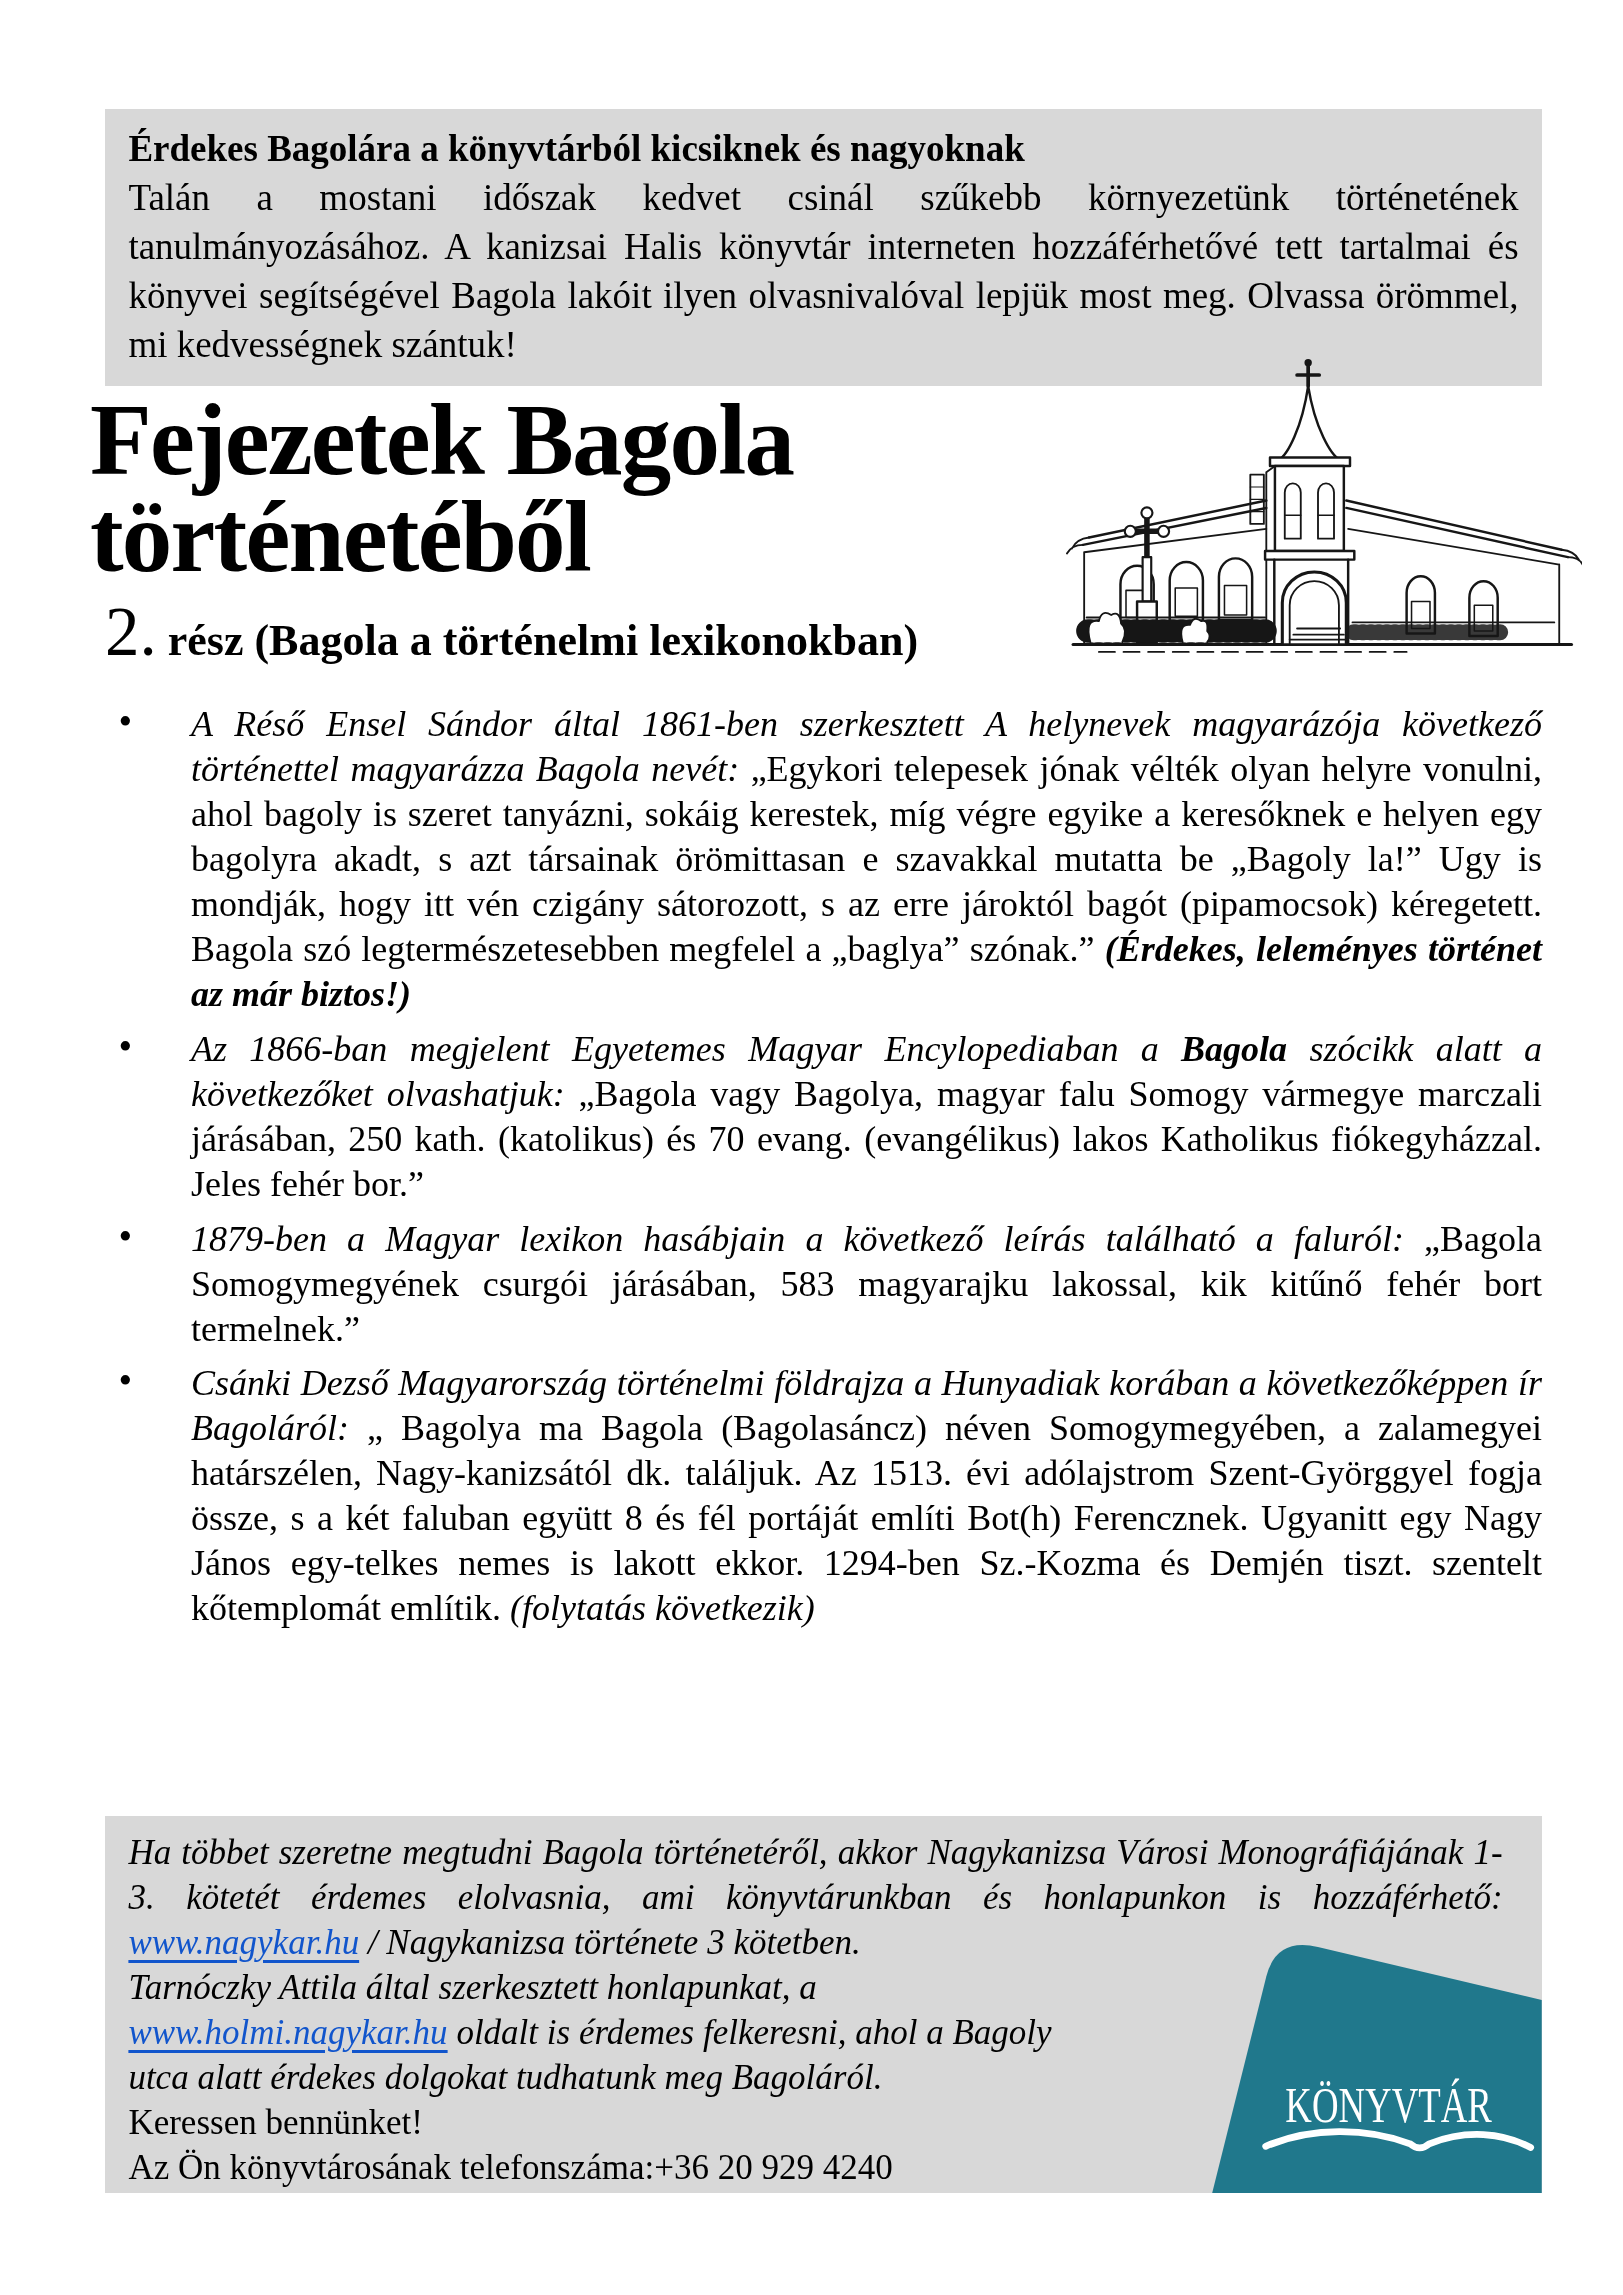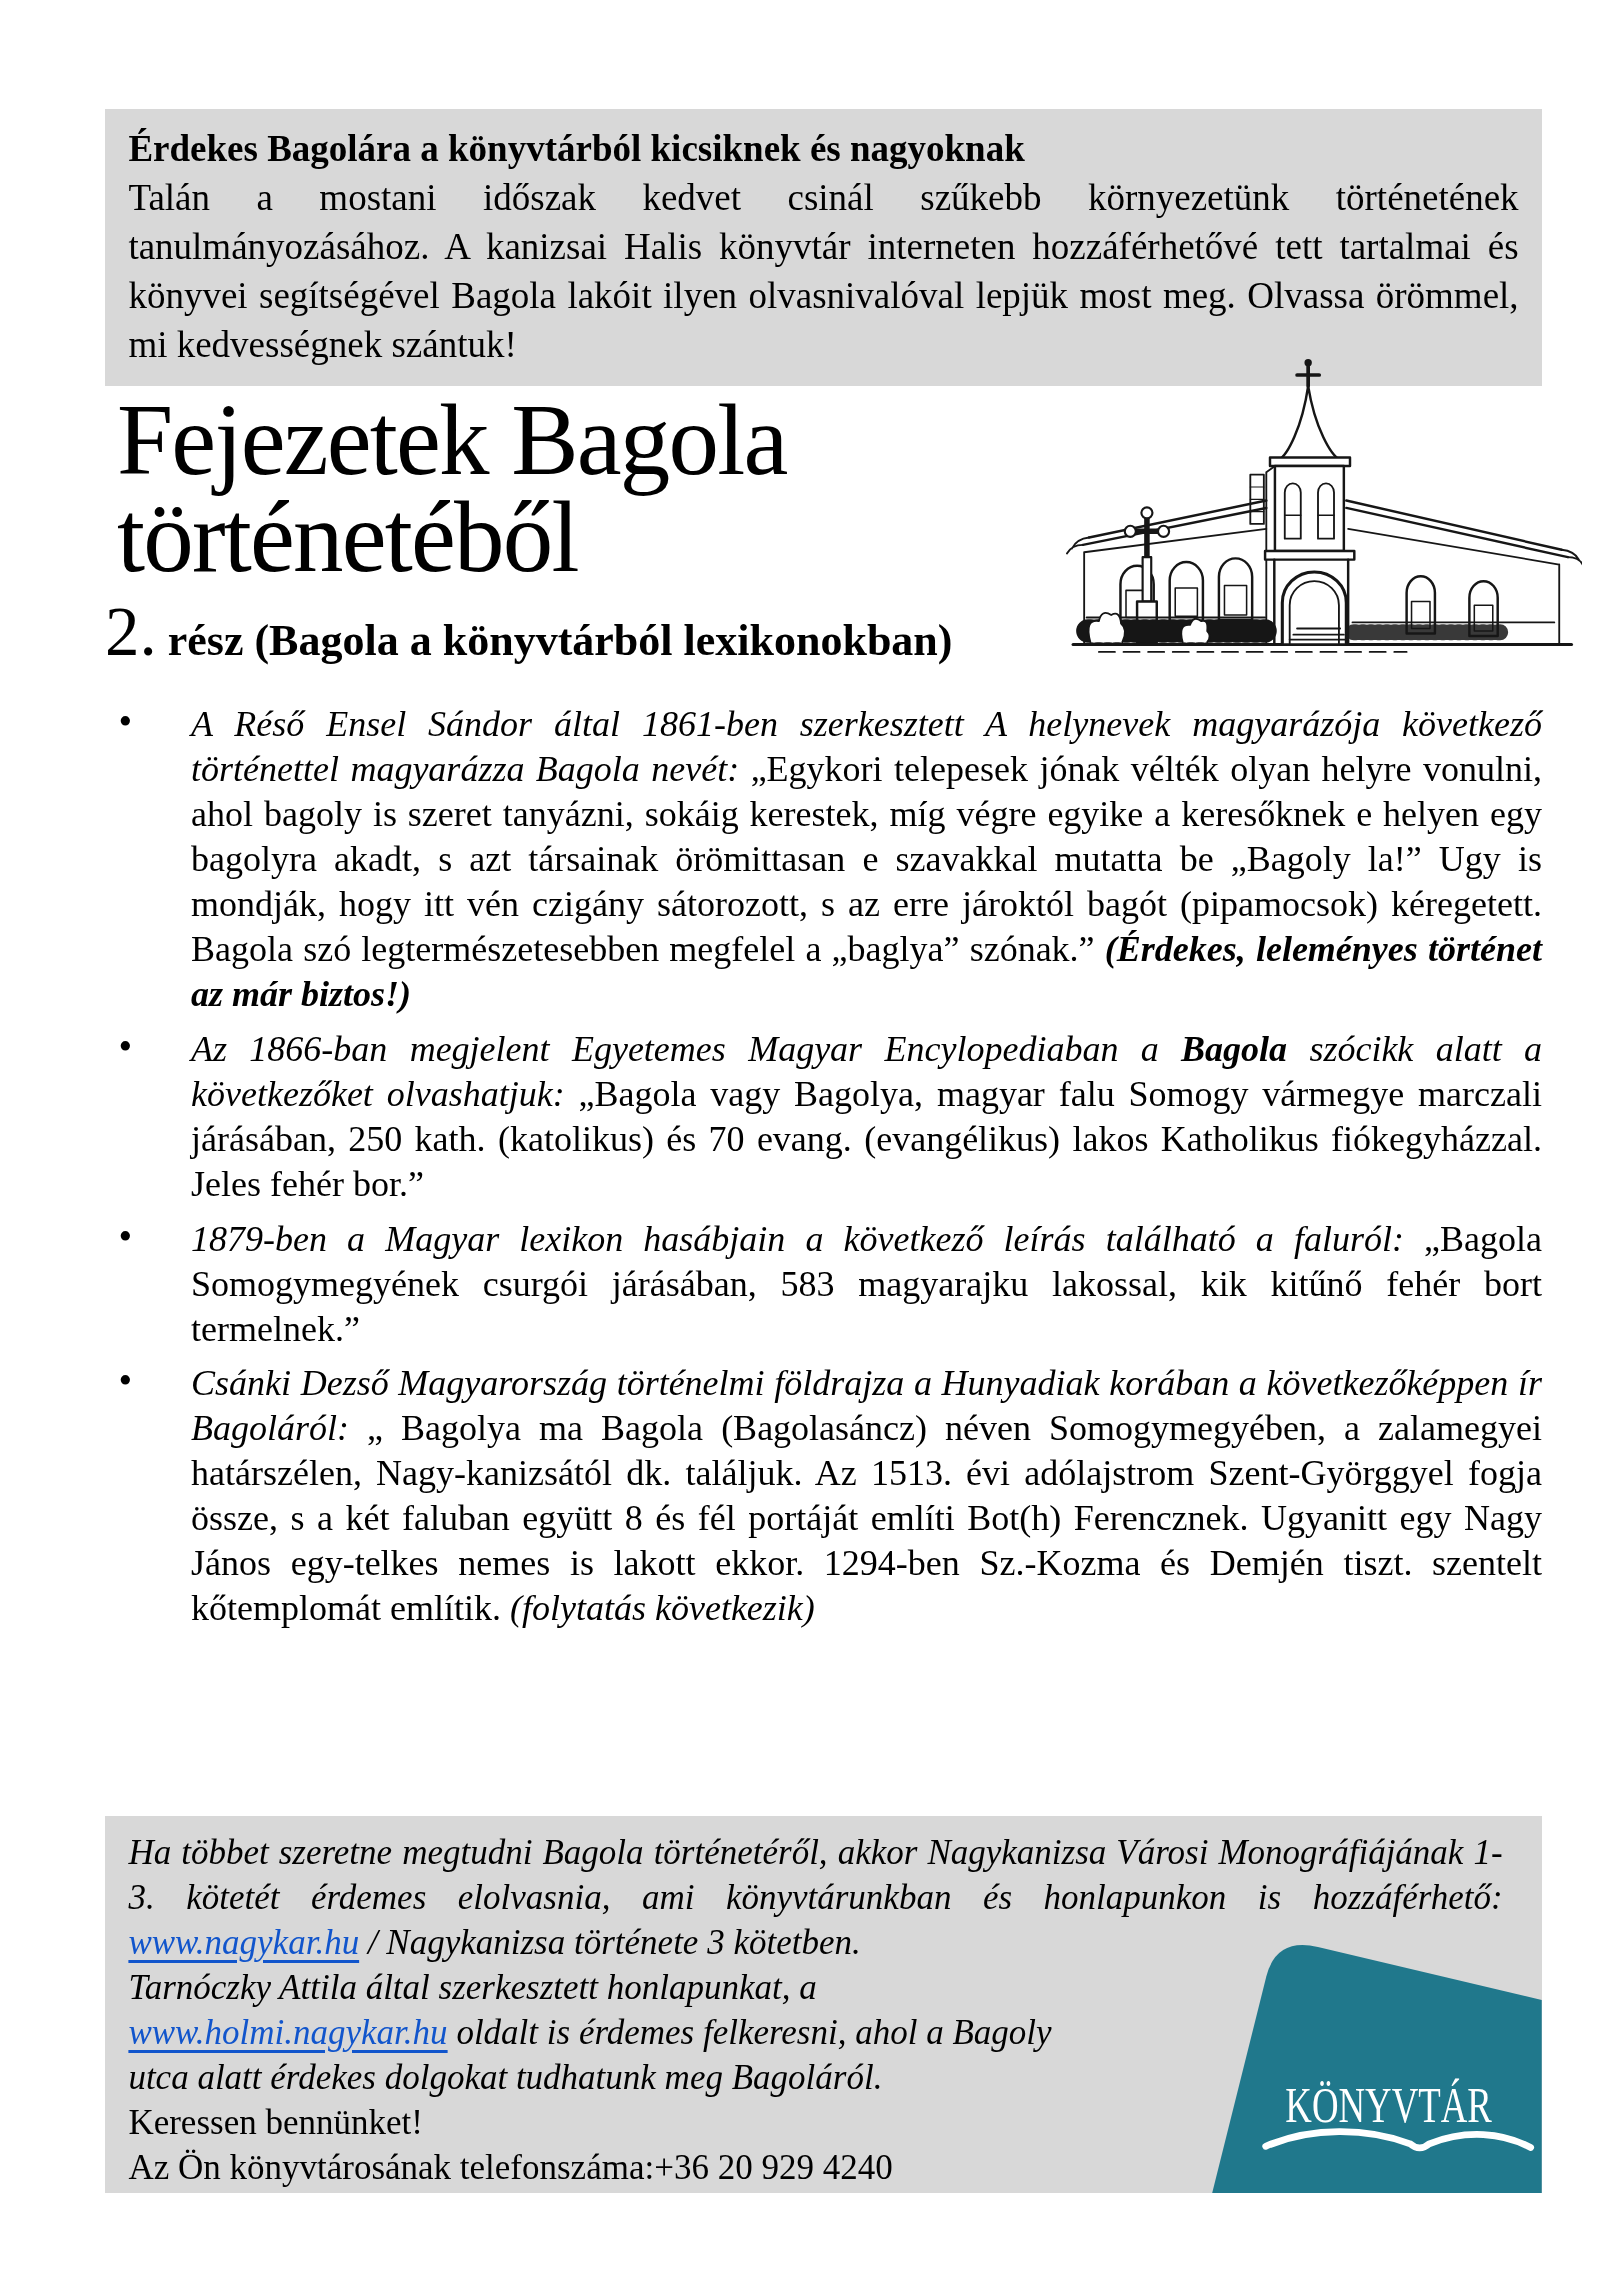--- a/index.html
+++ b/index.html
@@ -10,22 +10,22 @@
   .gray-box{background:#d8d8d8}
   
   .top-box{
     position:absolute;left:105px;top:109px;width:1437px;box-sizing:border-box;
     padding:14.8px 23.4px 17px 23.4px;font-size:37px;line-height:49px;
   }
   .top-box .heading{font-weight:bold;text-align:left}
   .top-box .body{text-align:justify;text-align-last:left}
   
   .page-title{
-    position:absolute;left:117px;top:392px;font-size:101px;line-height:97px;
-    font-weight:normal;letter-spacing:-1.8px;white-space:nowrap;
+    position:absolute;left:90px;top:392px;font-size:101px;line-height:97px;
+    font-weight:bold;letter-spacing:-1.8px;white-space:nowrap;
   }
   
   .church{position:absolute;left:1062px;top:354px;width:520px;height:314px}
   
   .subtitle{position:absolute;left:105px;top:598px;line-height:1;white-space:nowrap}
   .subtitle .num{font-size:69px}
   .subtitle .rest{font-size:44px;font-weight:bold}
   
   .bullet-list{
     position:absolute;left:105px;top:702px;width:1437px;margin:0;padding:0;list-style:none;
@@ -120,21 +120,21 @@
     <path d="M560 454 v-66 a23 27 0 0 1 46 0 v66 z" fill="#ffffff" stroke-width="4"></path>
     <path d="M662 458 v-62 a23 27 0 0 1 46 0 v62 z" fill="#ffffff" stroke-width="4"></path>
     <path d="M568 446 v-44 h30 v44 z M670 450 v-42 h30 v42 z" stroke-width="2.5"></path>
 
     <path d="M472 436 H800" stroke-width="3"></path>
     <path d="M474 452 H720" stroke-width="26" stroke-dasharray="4 9" opacity="0.85"></path>
   </g>
 </svg>
 
 <div class="subtitle">
-  <span class="num">2.</span><span class="rest"> rész (Bagola a könyvtárból lexikonokban)</span>
+  <span class="num">2.</span><span class="rest"> rész (Bagola a történelmi lexikonokban)</span>
 </div>
 
 <ul class="bullet-list">
     <li class="bullet-item"><span class="marker">•</span><span class="seg-italic">A Réső Ensel Sándor által 1861-ben szerkesztett A helynevek magyarázója következő történettel magyarázza Bagola nevét: </span><span class="seg-regular">„Egykori telepesek jónak vélték olyan helyre vonulni, ahol bagoly is szeret tanyázni, sokáig kerestek, míg végre egyike a keresőknek e helyen egy bagolyra akadt, s azt társainak örömittasan e szavakkal mutatta be „Bagoly la!” Ugy is mondják, hogy itt vén czigány sátorozott, s az erre jároktól bagót (pipamocsok) kéregetett. Bagola szó legtermészetesebben megfelel a „baglya” szónak.” </span><span class="seg-bold-italic">(Érdekes, leleményes történet az már biztos!)</span></li>
     <li class="bullet-item"><span class="marker">•</span><span class="seg-italic">Az 1866-ban megjelent Egyetemes Magyar Encylopediaban a </span><span class="seg-bold-italic">Bagola</span><span class="seg-italic"> szócikk alatt a következőket olvashatjuk: </span><span class="seg-regular">„Bagola vagy Bagolya, magyar falu Somogy vármegye marczali járásában, 250 kath. (katolikus) és 70 evang. (evangélikus) lakos Katholikus fiókegyházzal. Jeles fehér bor.”</span></li>
     <li class="bullet-item"><span class="marker">•</span><span class="seg-italic">1879-ben a Magyar lexikon hasábjain a következő leírás található a faluról: </span><span class="seg-regular">„Bagola Somogymegyének csurgói járásában, 583 magyarajku lakossal, kik kitűnő fehér bort termelnek.”</span></li>
     <li class="bullet-item"><span class="marker">•</span><span class="seg-italic">Csánki Dezső Magyarország történelmi földrajza a Hunyadiak korában a következőképpen ír Bagoláról: </span><span class="seg-regular">„ Bagolya ma Bagola (Bagolasáncz) néven Somogymegyében, a zalamegyei határszélen, Nagy-kanizsától dk. találjuk. Az 1513. évi adólajstrom Szent-Györggyel fogja össze, s a két faluban együtt 8 és fél portáját említi Bot(h) Ferencznek. Ugyanitt egy Nagy János egy-telkes nemes is lakott ekkor. 1294-ben Sz.-Kozma és Demjén tiszt. szentelt kőtemplomát említik. </span><span class="seg-italic">(folytatás következik)</span></li>
   </ul>
 
 <div class="bottom-box gray-box">

